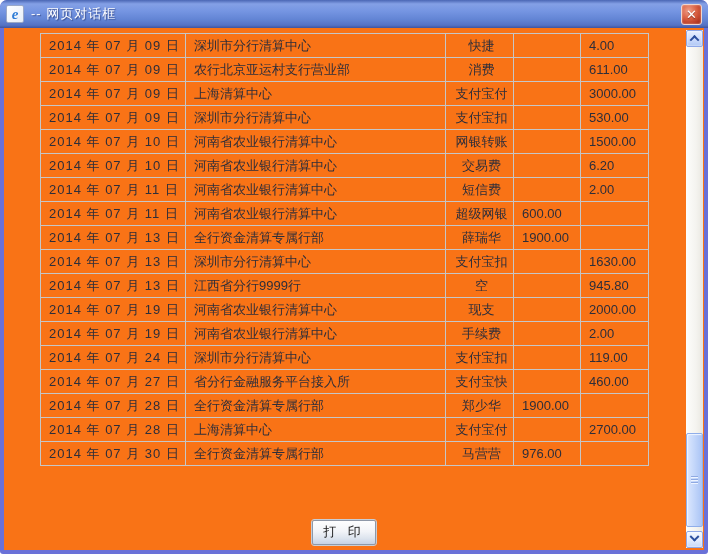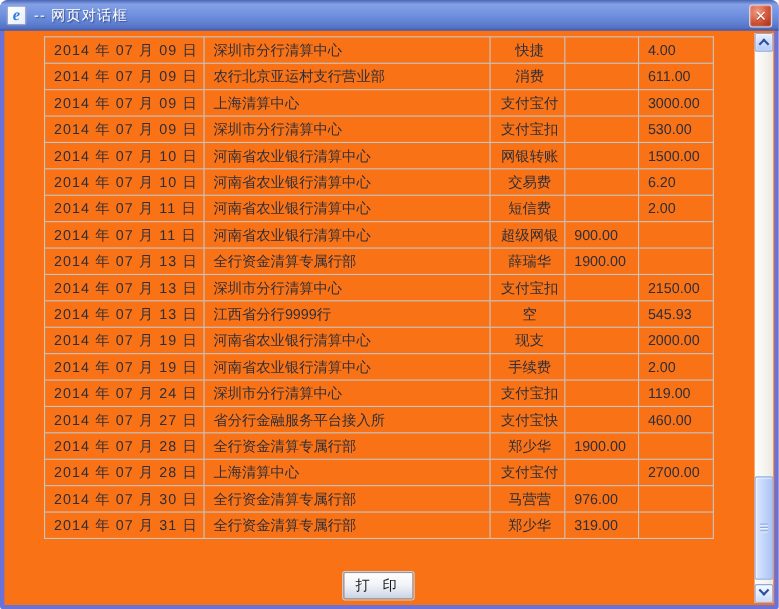--- a/index.html
+++ b/index.html
@@ -169,43 +169,43 @@
             <td class="col-date">2014 年 07 月 11 日</td>
             <td class="col-org">河南省农业银行清算中心</td>
             <td class="col-type">短信费</td>
             <td class="col-credit"></td>
             <td class="col-debit">2.00</td>
           </tr>
           <tr>
             <td class="col-date">2014 年 07 月 11 日</td>
             <td class="col-org">河南省农业银行清算中心</td>
             <td class="col-type">超级网银</td>
-            <td class="col-credit">900.00</td>
+            <td class="col-credit">600.00</td>
             <td class="col-debit"></td>
           </tr>
           <tr>
             <td class="col-date">2014 年 07 月 13 日</td>
             <td class="col-org">全行资金清算专属行部</td>
             <td class="col-type">薛瑞华</td>
             <td class="col-credit">1900.00</td>
             <td class="col-debit"></td>
           </tr>
           <tr>
             <td class="col-date">2014 年 07 月 13 日</td>
             <td class="col-org">深圳市分行清算中心</td>
             <td class="col-type">支付宝扣</td>
             <td class="col-credit"></td>
-            <td class="col-debit">2150.00</td>
+            <td class="col-debit">1630.00</td>
           </tr>
           <tr>
             <td class="col-date">2014 年 07 月 13 日</td>
             <td class="col-org">江西省分行9999行</td>
             <td class="col-type">空</td>
             <td class="col-credit"></td>
-            <td class="col-debit">545.93</td>
+            <td class="col-debit">945.80</td>
           </tr>
           <tr>
             <td class="col-date">2014 年 07 月 19 日</td>
             <td class="col-org">河南省农业银行清算中心</td>
             <td class="col-type">现支</td>
             <td class="col-credit"></td>
             <td class="col-debit">2000.00</td>
           </tr>
           <tr>
             <td class="col-date">2014 年 07 月 19 日</td>
@@ -240,27 +240,20 @@
             <td class="col-org">上海清算中心</td>
             <td class="col-type">支付宝付</td>
             <td class="col-credit"></td>
             <td class="col-debit">2700.00</td>
           </tr>
           <tr>
             <td class="col-date">2014 年 07 月 30 日</td>
             <td class="col-org">全行资金清算专属行部</td>
             <td class="col-type">马营营</td>
             <td class="col-credit">976.00</td>
-            <td class="col-debit"></td>
-          </tr>
-          <tr>
-            <td class="col-date">2014 年 07 月 31 日</td>
-            <td class="col-org">全行资金清算专属行部</td>
-            <td class="col-type">郑少华</td>
-            <td class="col-credit">319.00</td>
             <td class="col-debit"></td>
           </tr>
         </tbody>
     </table>
 
     <div class="btn-row">
       <button class="print-btn">打 印</button>
     </div>
 
     <div class="scrollbar">

